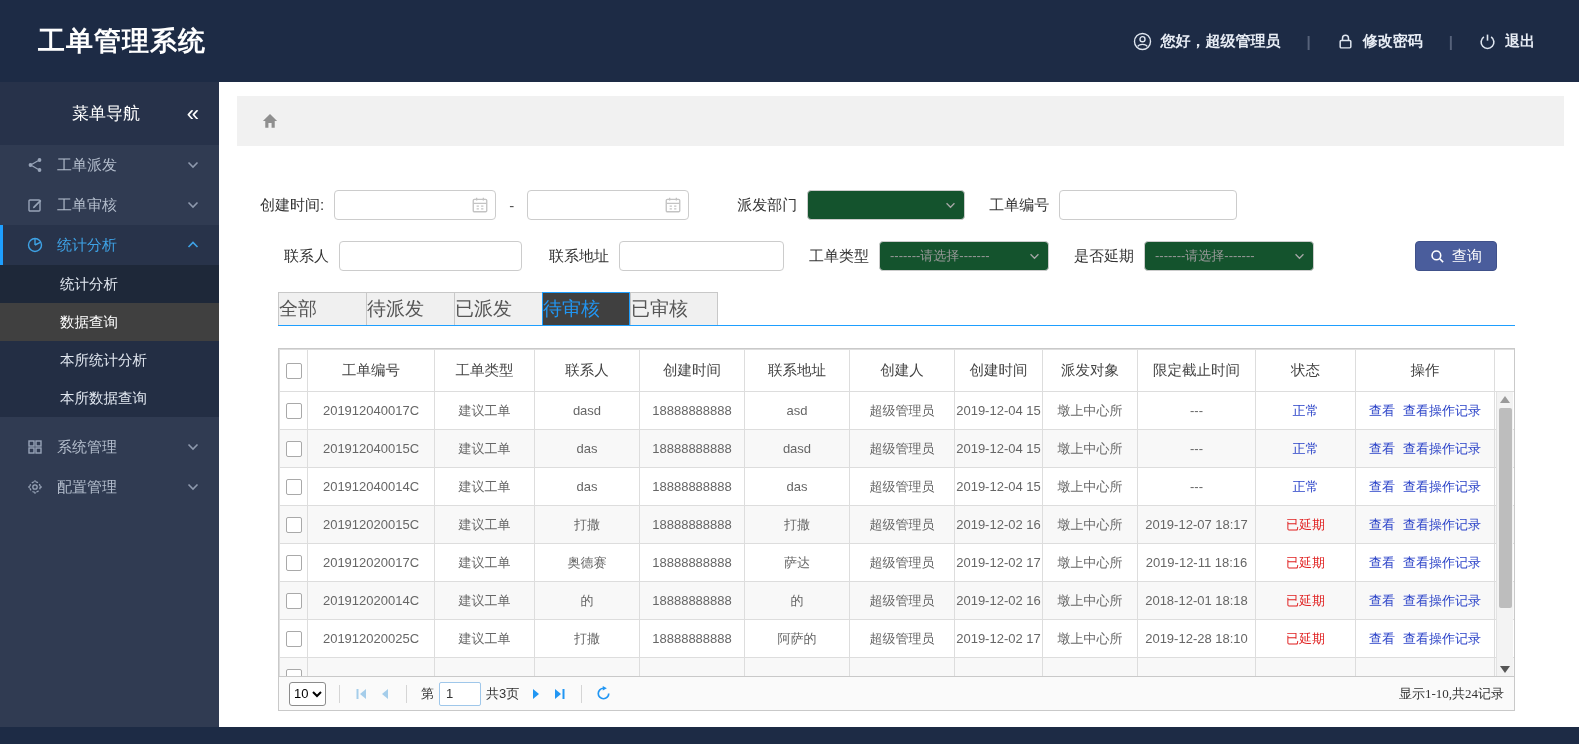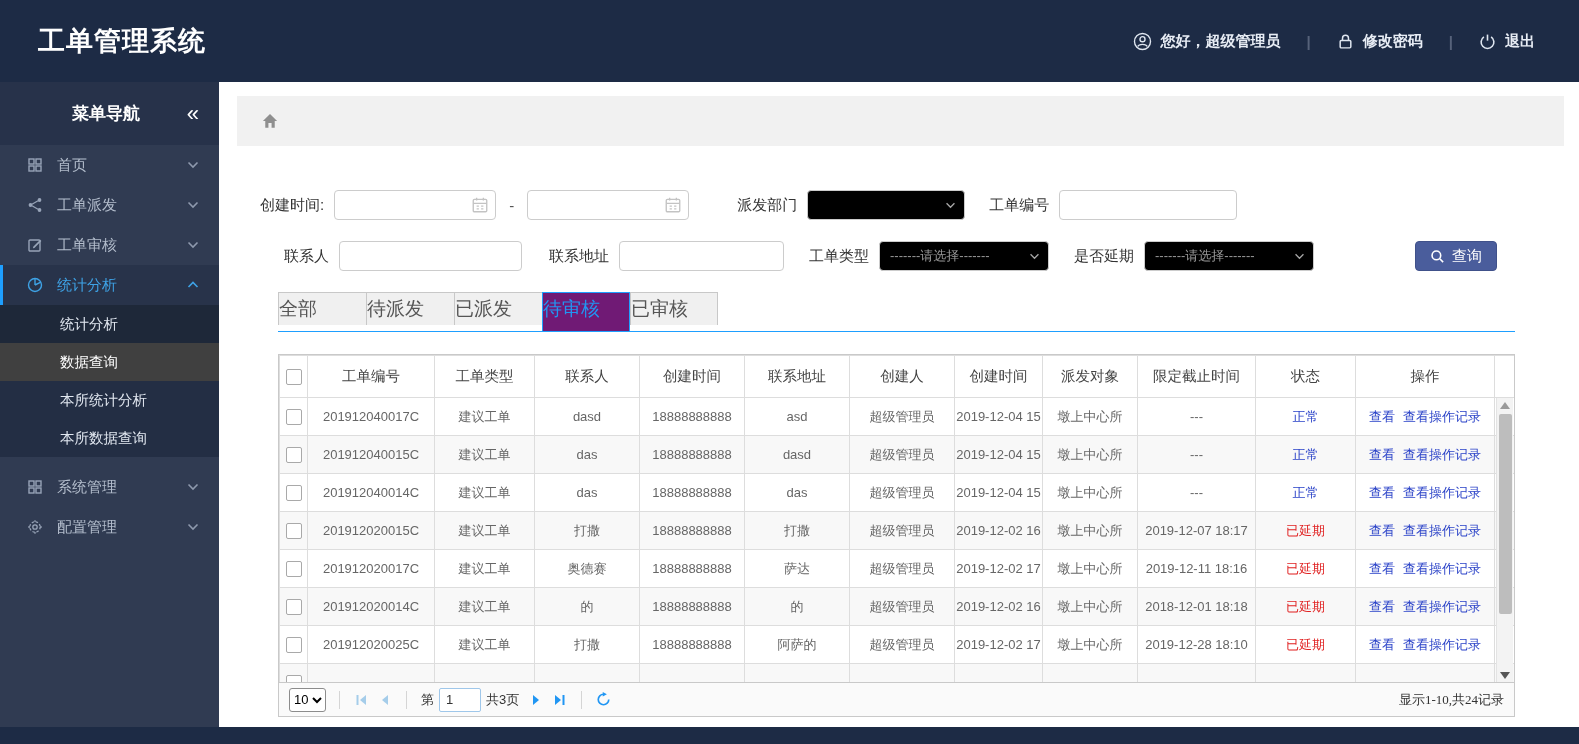--- a/index.html
+++ b/index.html
@@ -11,21 +11,21 @@
   .top-right { margin-left:auto; display:flex; align-items:center; color:#e8edf5; font-size:15px;font-weight:bold; }
   .top-item { display:flex; align-items:center; gap:9px; cursor:pointer; }
   .top-sep { color:#56627a; margin:0 26px; font-size:15px; }
 
   
   .shell { display:flex; height:645px; }
 
   
   .sidebar { width:219px; background:#303b52; flex-shrink:0; color:#b3bdcc; }
   .side-title { height:63px; background:#27324a; display:flex; align-items:center; padding:0 20px 0 72px; }
-  .side-title-text { color:#ffffff; font-size:17px; font-weight:bold; }
+  .side-title-text { color:#ffffff; font-size:17px; font-weight:normal; }
   .collapse { margin-left:auto; color:#ffffff; font-size:22px; cursor:pointer; line-height:1; }
   .menu-item { height:40px; display:flex; align-items:center; padding:0 20px 0 24px; gap:13px; font-size:15px; cursor:pointer; border-left:3px solid transparent; }
   .menu-item .mi-icon { width:17px; height:17px; display:flex; color:#98a4b8; }
   .menu-item .mi-chev { margin-left:auto; width:12px; color:#8e99ad; display:flex; }
   .menu-item.active { background:#28334a; border-left:3px solid #1e9fff; color:#3ea2e5; }
   .menu-item.active .mi-icon, .menu-item.active .mi-chev { color:#3ea2e5; }
   .submenu { background:#232e44; }
   .sub-item { height:38px; line-height:38px; padding-left:60px; font-size:14.5px; color:#e2e8f1; cursor:pointer; }
   .sub-item.first { background:#1e2839; }
   .sub-item.selected { background:#404040; color:#ffffff; }
@@ -37,29 +37,29 @@
 
   
   .filter-section { margin:44px 0 0 23px; }
   .filter-row { display:flex; align-items:center; margin-bottom:21px; font-size:15px; color:#333; }
   .f-label { margin-right:10px; white-space:nowrap; }
   .t-input { height:30px; border:1px solid #ccc; border-radius:4px; background:#fff; padding:0 8px; font-size:13px; color:#333; }
   .date-wrap { position:relative; }
   .date-wrap .t-input { width:162px; padding-right:30px; }
   .cal-icon { position:absolute; right:7px; top:6px; width:18px; height:18px; pointer-events:none; }
   .dash { margin:0 13px; color:#555; }
-  .sel { position:relative; height:30px; border:1px solid #ccc; border-radius:4px; background:#000000; font-size:13px; color:#999; display:flex; align-items:center; padding:0 24px 0 10px; cursor:pointer; }
+  .sel { position:relative; height:30px; border:1px solid #ccc; border-radius:4px; background:#14532d; font-size:13px; color:#999; display:flex; align-items:center; padding:0 24px 0 10px; cursor:pointer; }
   .sel .sel-chev { position:absolute; right:8px; top:11px; width:11px; color:#a7a7a7; display:flex; }
   .search-btn { margin-left:auto; margin-right:67px; height:30px; background:#4a5d9c; border:1px solid #40518a; border-radius:4px; color:#fff; font-size:15px; display:flex; align-items:center; gap:7px; padding:0 14px; cursor:pointer; }
 
   
   .tabs { margin:0 0 0 41px; width:1237px; display:flex; border-bottom:1px solid #1e9fff; }
   .tab { width:88px; height:33px; line-height:32px; text-align:left; background:#f0f0f0; border:1px solid #c8c8c8; border-right:none; border-bottom:none; color:#555; font-size:19px; cursor:pointer; }
   .tab:nth-child(5) { border-right:1px solid #c8c8c8; }
-  .tab.active { background:#701a75; border:1px solid #1e9fff; margin-bottom:-1px; height:40px; color:#2196f3; position:relative; z-index:2;font-family:Liberation Serif, serif; }
+  .tab.active { background:#404040; border:1px solid #1e9fff; margin-bottom:-1px; height:34px; color:#2196f3; position:relative; z-index:2;font-family:Liberation Serif, serif; }
 
   
   .table-outer { position:relative; margin:22px 0 0 41px; width:1237px; height:329px; border:1px solid #c9c9c9; overflow:hidden; background:#fff; }
   table { border-collapse:collapse; table-layout:fixed; width:1235px; }
   th, td { border:1px solid #ddd; text-align:center; overflow:hidden; white-space:nowrap; }
   th { height:42px; font-size:14.5px; color:#444; font-weight:normal; background:#ffffff; }
   td { height:38px; font-size:13px; color:#666; }
   tbody tr:nth-child(even) td { background:#f8f8f8; }
   .cbox { display:inline-block; width:16px; height:16px; border:1px solid #a9a9a9; border-radius:2px; background:#fff; vertical-align:middle; cursor:pointer; }
   .status-blue { color:#2b43c8; }
@@ -125,36 +125,20 @@
 </div>
 
 <div class="shell">
 
   <aside class="sidebar">
     <div class="side-title">
       <span class="side-title-text">菜单导航</span>
       <span class="collapse">«</span>
     </div>
 
-    <div class="menu-item">
-      <span class="mi-icon">
-          <svg viewBox="0 0 16 16" width="16" height="16" fill="none" stroke="currentColor" stroke-width="1.4">
-            <rect x="2" y="2" width="5" height="5"></rect>
-            <rect x="9" y="2" width="5" height="5"></rect>
-            <rect x="2" y="9" width="5" height="5"></rect>
-            <rect x="9" y="9" width="5" height="5"></rect>
-          </svg>
-        </span>
-      <span>首页</span>
-      <span class="mi-chev">
-          <svg viewBox="0 0 12 8" width="12" height="8" fill="none" stroke="currentColor" stroke-width="1.6">
-            <path d="M1.5 1.5 L6 6 L10.5 1.5"></path>
-          </svg>
-        </span>
-    </div>
 
     <div class="menu-item">
       <span class="mi-icon">
           <svg viewBox="0 0 16 16" width="16" height="16" fill="currentColor">
             <circle cx="12.5" cy="3" r="1.9"></circle>
             <circle cx="3.5" cy="8" r="1.9"></circle>
             <circle cx="12.5" cy="13" r="1.9"></circle>
             <path d="M5 7.2 L11 3.8 M5 8.8 L11 12.2" stroke="currentColor" stroke-width="1.3" fill="none"></path>
           </svg>
         </span>

